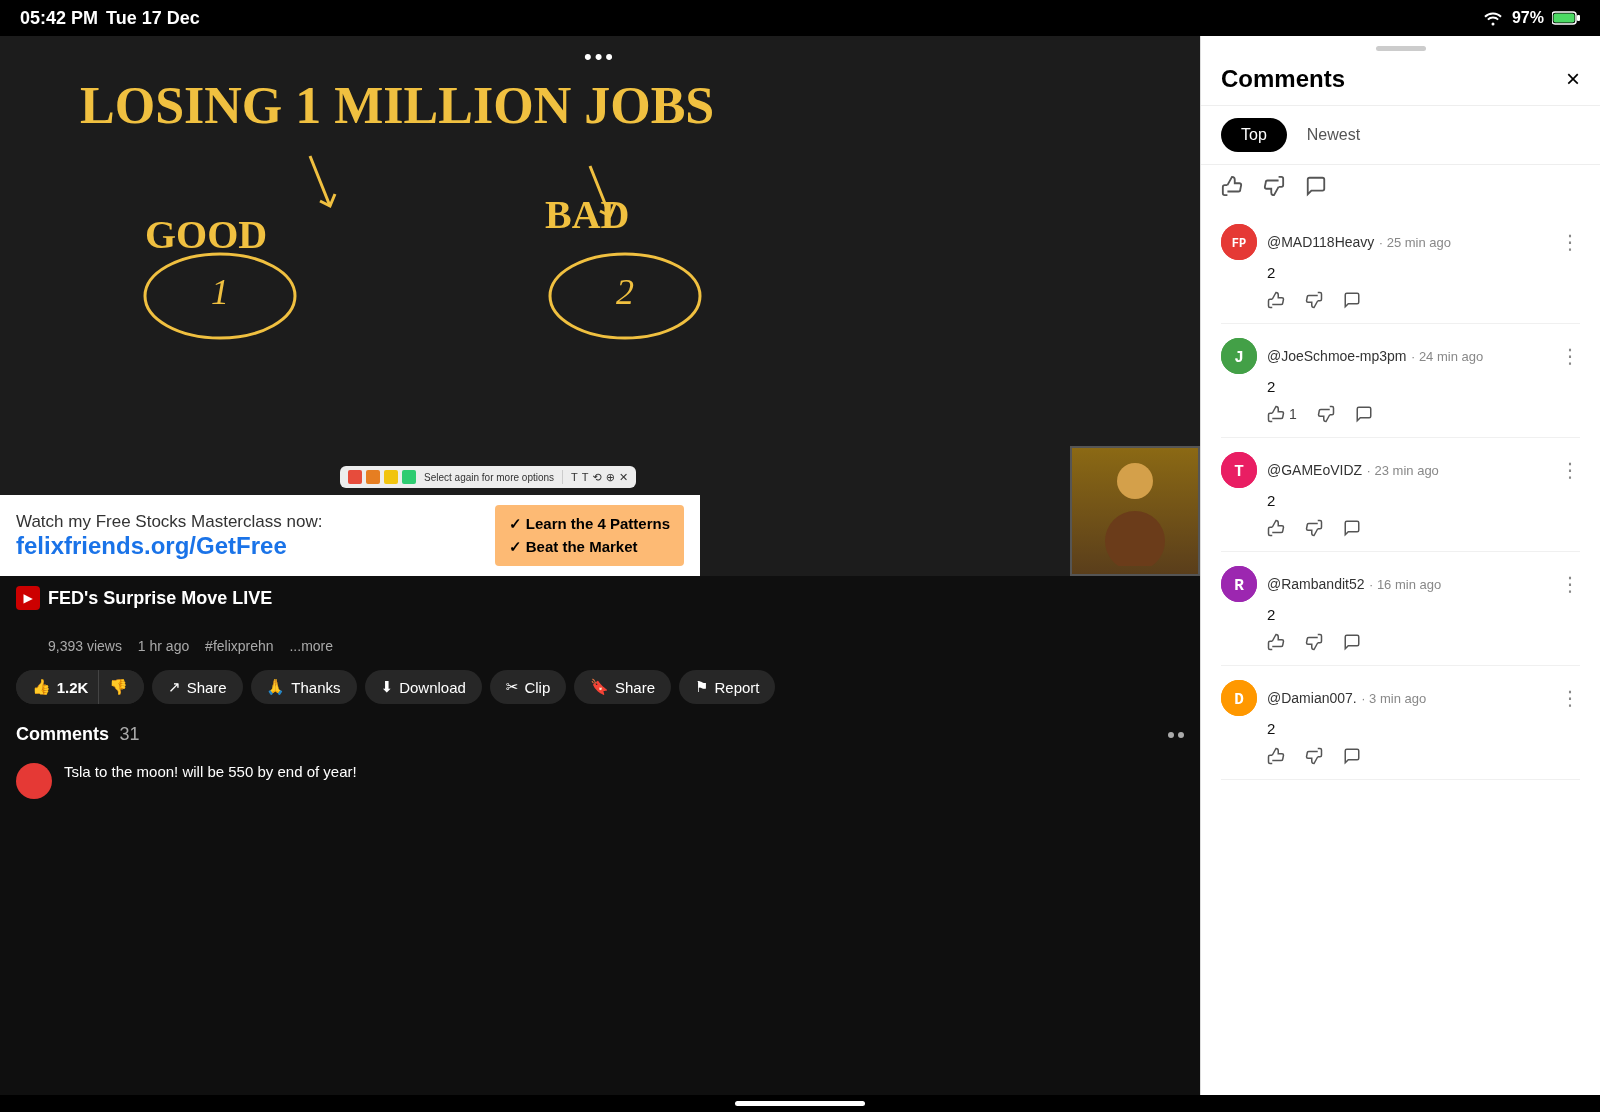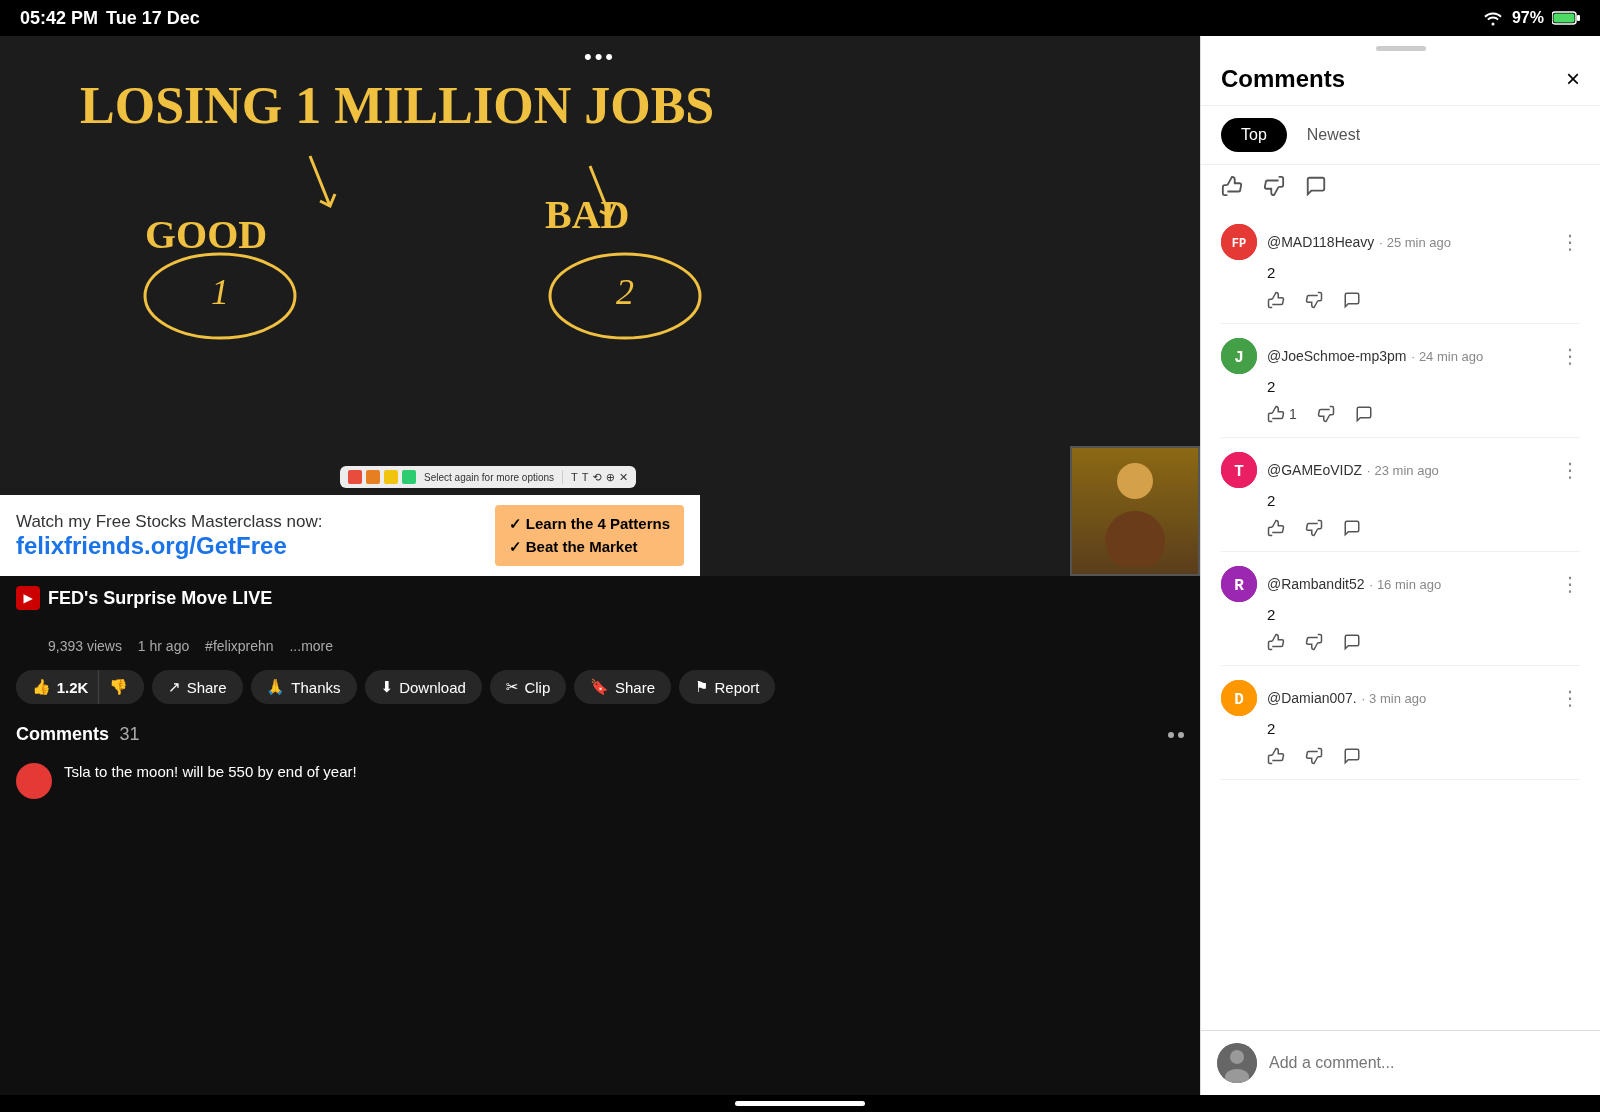--- a/index.html
+++ b/index.html
@@ -856,30 +856,20 @@
           <span class="comment-vote">
             <svg width="18" height="18" viewBox="0 0 24 24" fill="none" stroke="#555" stroke-width="2">
               <path d="M21 15a2 2 0 0 1-2 2H7l-4 4V5a2 2 0 0 1 2-2h14a2 2 0 0 1 2 2z"></path>
             </svg>
           </span>
         </div>
       </div>
 
     </div>
 
-    <div class="add-comment-area">
-      <div class="current-user-avatar">
-        <svg width="40" height="40" viewBox="0 0 40 40">
-          <circle cx="20" cy="20" r="20" fill="#666"></circle>
-          <circle cx="20" cy="14" r="7" fill="#999"></circle>
-          <ellipse cx="20" cy="34" rx="12" ry="8" fill="#999"></ellipse>
-        </svg>
-      </div>
-      <input class="comment-input" type="text" placeholder="Add a comment..." style="">
-    </div>
 
   </div>
 
 </div>
 
 <div class="home-indicator">
   <div class="home-bar"></div>
 </div>
 
 </body></html>

